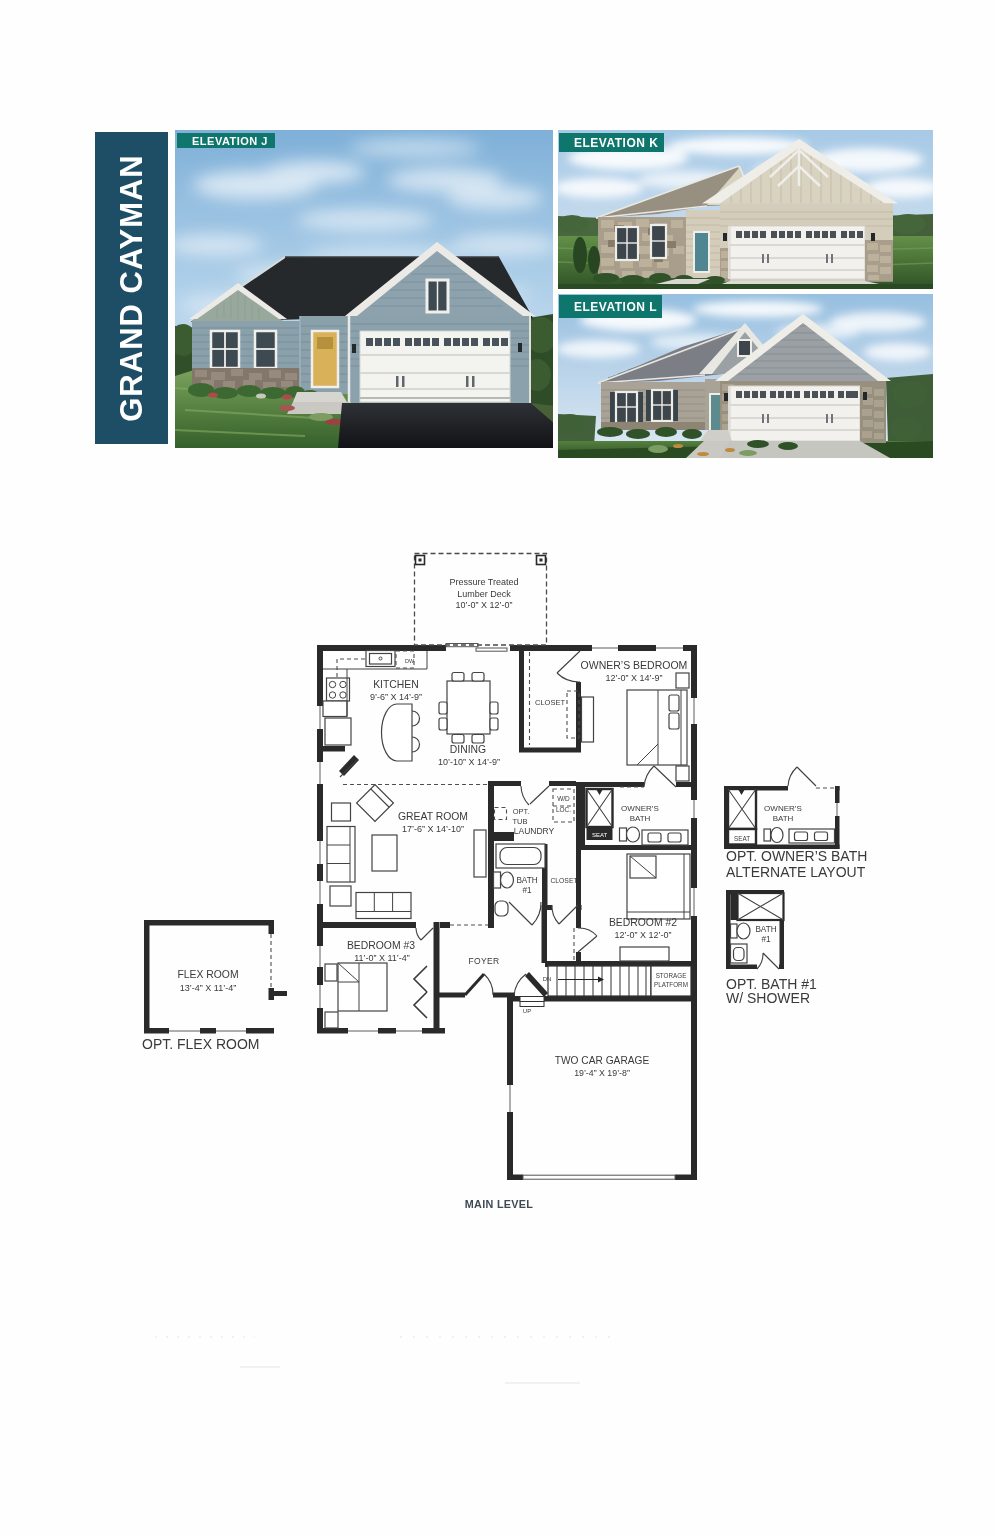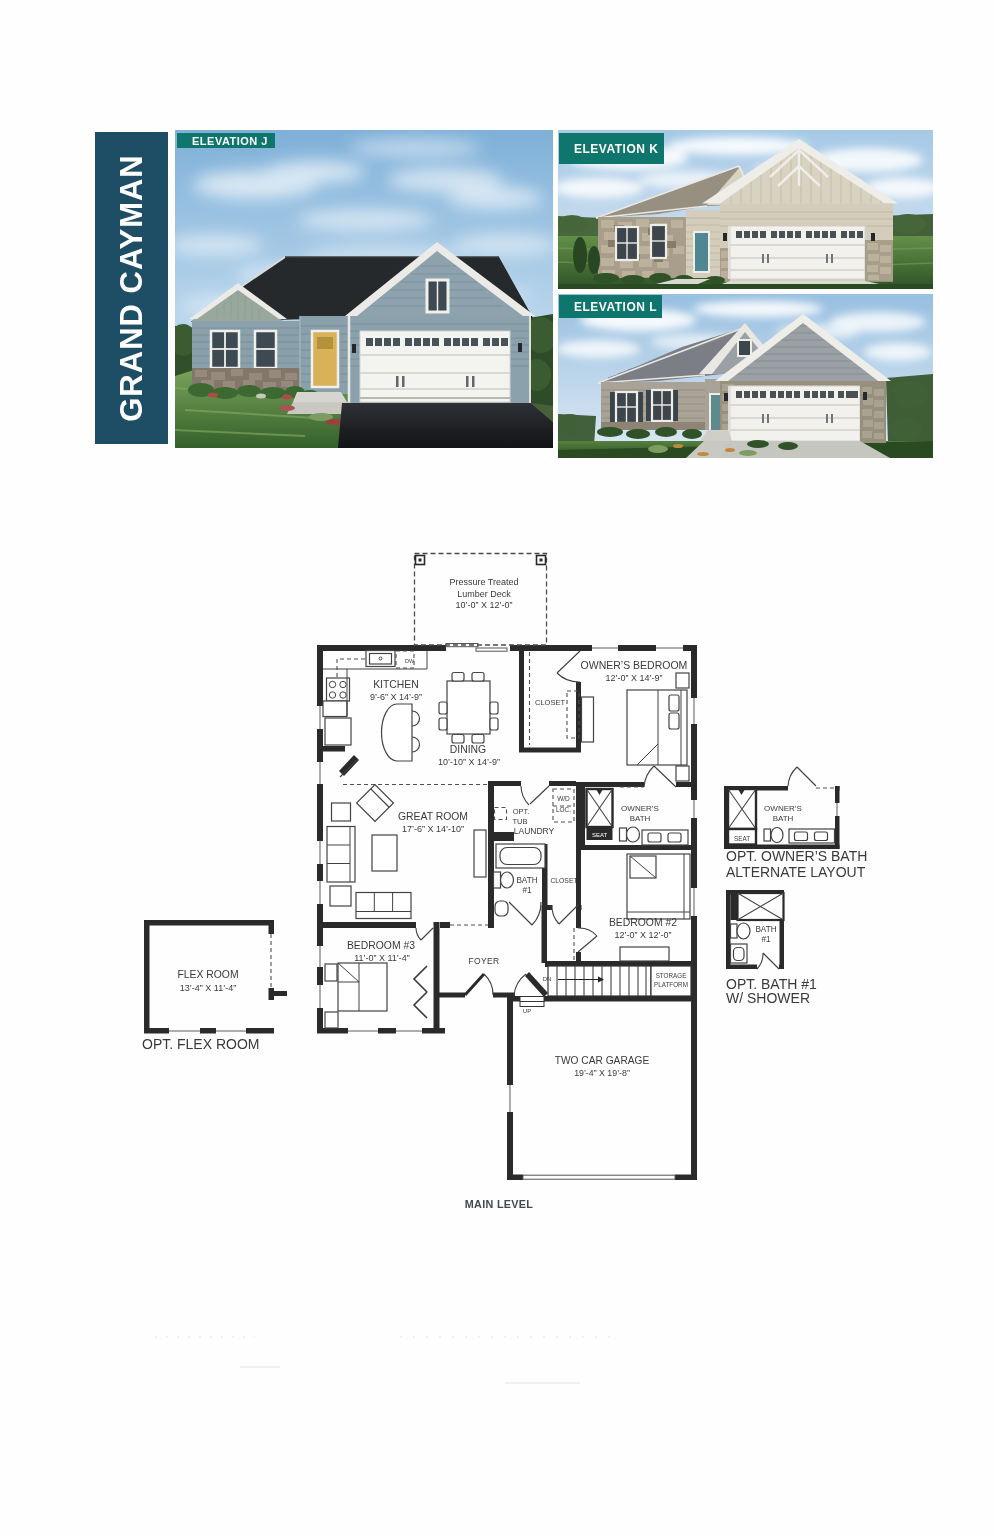--- a/index.html
+++ b/index.html
@@ -430,21 +430,21 @@
     </g>
 <g fill="#284622">
       <ellipse cx="22" cy="125" rx="7" ry="18"></ellipse>
       <ellipse cx="36" cy="130" rx="6" ry="14"></ellipse>
     </g>
 
 <polygon points="118,149 152,149 128,159 78,159" fill="#d9d8d2"></polygon>
 <polygon points="172,151 307,151 345,159 150,159" fill="#dbdad4"></polygon>
 <rect x="0" y="154" width="375" height="5" fill="#2a4a24"></rect>
 </svg>
-<div class="badge" style="left:559px;top:133px;width:90px;height:31px;font-size:12px">ELEVATION K</div>
+<div class="badge" style="left:559px;top:133px;width:90px;height:19px;font-size:12px">ELEVATION K</div>
 
 <svg class="abs" style="left:558px;top:294px" width="375" height="164" viewBox="0 0 375 164">
 <defs>
 <linearGradient id="skyL" x1="0" y1="0" x2="0" y2="1">
  <stop offset="0" stop-color="#97bfe0"></stop>
         <stop offset="0.6" stop-color="#c3d9ec"></stop>
         <stop offset="1" stop-color="#dfeaf4"></stop>
 </linearGradient>
 <linearGradient id="grassL" x1="0" y1="0" x2="0" y2="1">
  <stop offset="0" stop-color="#55813f"></stop>

